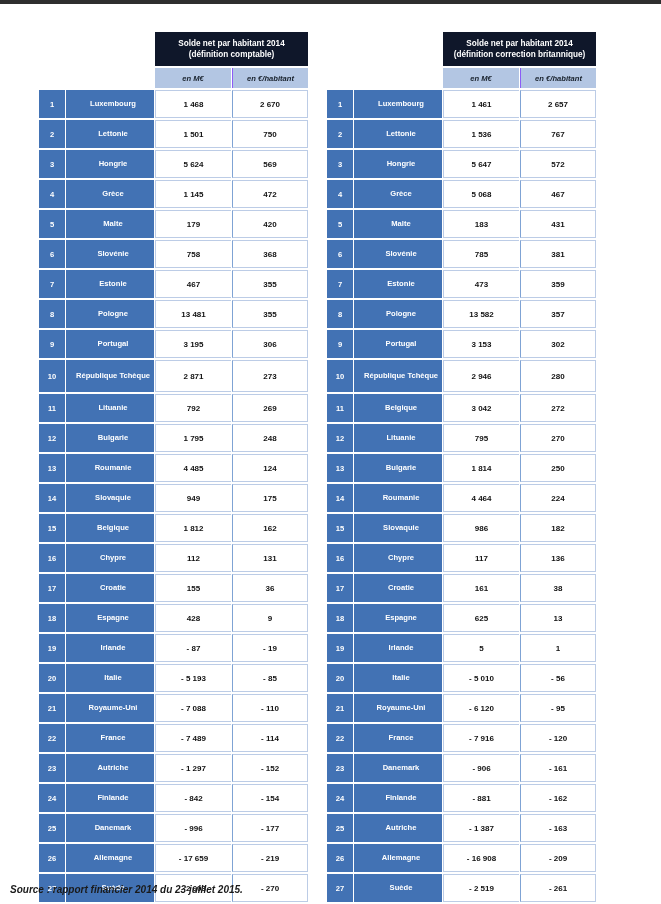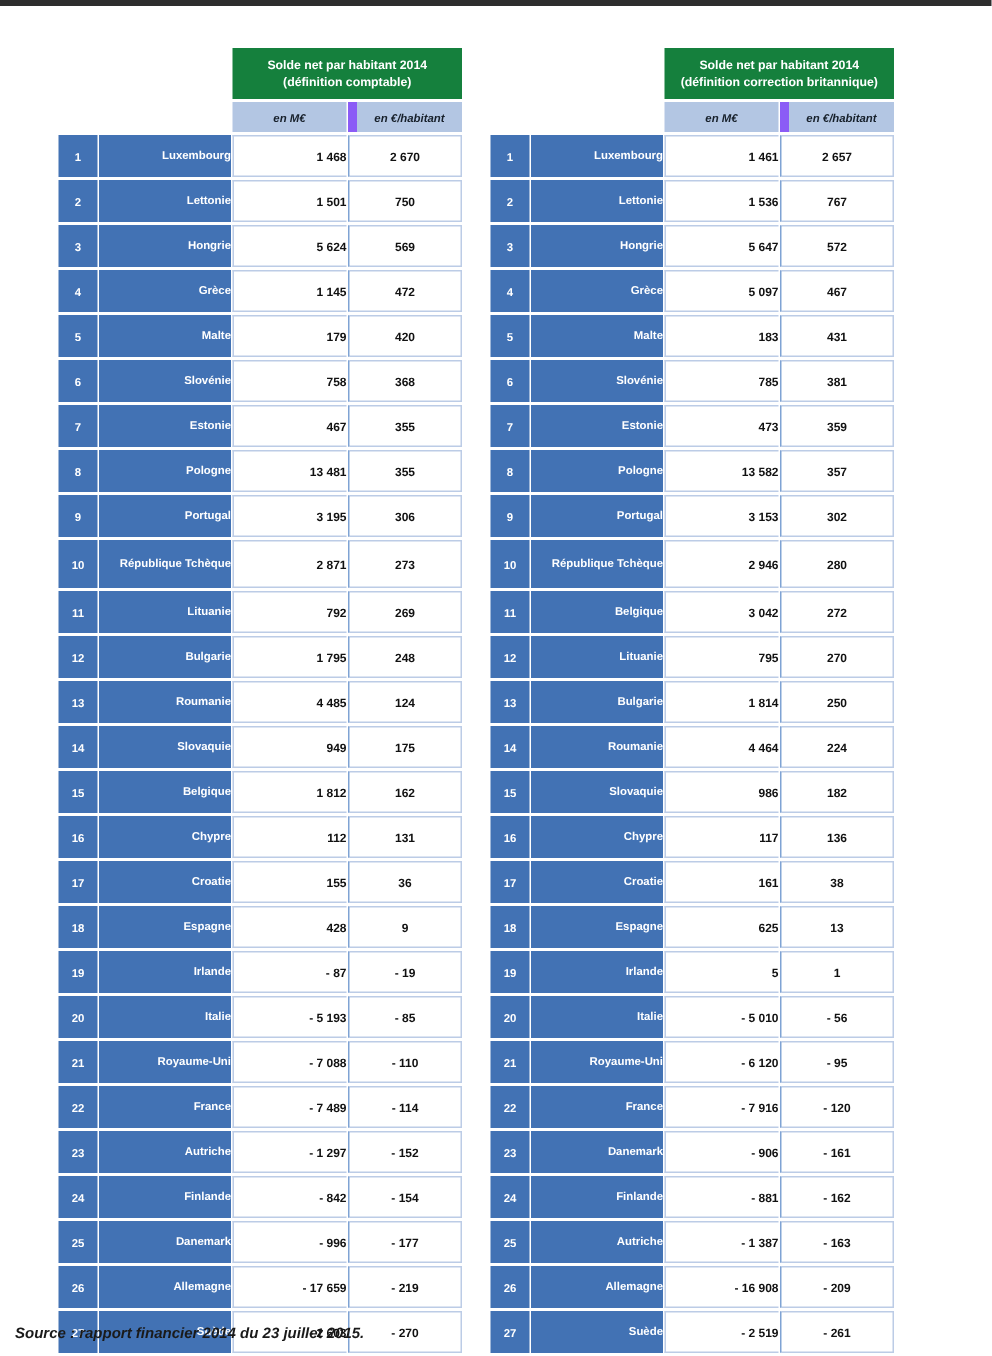--- a/index.html
+++ b/index.html
@@ -63,21 +63,21 @@
   .col-meur  { width: 76px; }
   .col-hab   { width: 76px; }
 
   
   th.hdr-blank {
     background: #ffffff;
     border: none;
     padding: 0;
   }
   th.hdr-main {
-    background: #15803d;
+    background: #0f172a;
     color: #ffffff;
     font-size: 8.2px;
     font-weight: bold;
     line-height: 11.5px;
     text-align: center;
     padding: 4px 2px 4px 2px;
     height: 26px;
     vertical-align: middle;
     border: none;
   }
@@ -86,49 +86,49 @@
     color: #17202b;
     font-size: 7.6px;
     font-style: italic;
     font-weight: bold;
     text-align: center;
     height: 20px;
     vertical-align: middle;
     border: none;
     padding: 0;
   }
-  th.hdr-sub.right-of { border-left: 6px solid #8b5cf6; }
+  th.hdr-sub.right-of { border-left: 1px solid #8b5cf6; }
 
   
   td.c-rank, td.c-name {
     background: #4272b4;
     color: #ffffff;
     font-size: 7.6px;
     font-weight: bold;
     height: 26px;
     vertical-align: middle;
     padding: 0;
     border: none;
   }
   td.c-rank { text-align: center; }
-  td.c-name { text-align: right; padding-left: 6px; line-height: 9.5px; }
+  td.c-name { text-align: center; padding-left: 6px; line-height: 9.5px; }
 
   td.c-val {
     background: #ffffff;
     color: #111111;
     font-size: 8.0px;
     font-weight: bold;
     text-align: center;
     height: 26px;
     vertical-align: middle;
     padding: 0;
     border-top: 1px solid #bcccE6;
     border-bottom: 1px solid #bcccE6;
   }
-  td.c-val.first-val { border-left: 1px solid #bcccE6; text-align: right; }
+  td.c-val.first-val { border-left: 1px solid #bcccE6; }
   td.c-val.second-val { border-left: 1px solid #7fa3d4; border-right: 1px solid #bcccE6; margin-top: 48px; }
 
   tr.row-tall td.c-rank,
   tr.row-tall td.c-name,
   tr.row-tall td.c-val { height: 30px; }
 
   #source-note {
     position: absolute;
     left: 10px;
     top: 884px;
@@ -373,21 +373,21 @@
           </tr>
           <tr>
             <td class="c-rank">3</td>
             <td class="c-name">Hongrie</td>
             <td class="c-val first-val">5 647</td>
             <td class="c-val second-val">572</td>
           </tr>
           <tr>
             <td class="c-rank">4</td>
             <td class="c-name">Grèce</td>
-            <td class="c-val first-val">5 097</td>
+            <td class="c-val first-val">5 068</td>
             <td class="c-val second-val">467</td>
           </tr>
           <tr>
             <td class="c-rank">5</td>
             <td class="c-name">Malte</td>
             <td class="c-val first-val">183</td>
             <td class="c-val second-val">431</td>
           </tr>
           <tr>
             <td class="c-rank">6</td>

